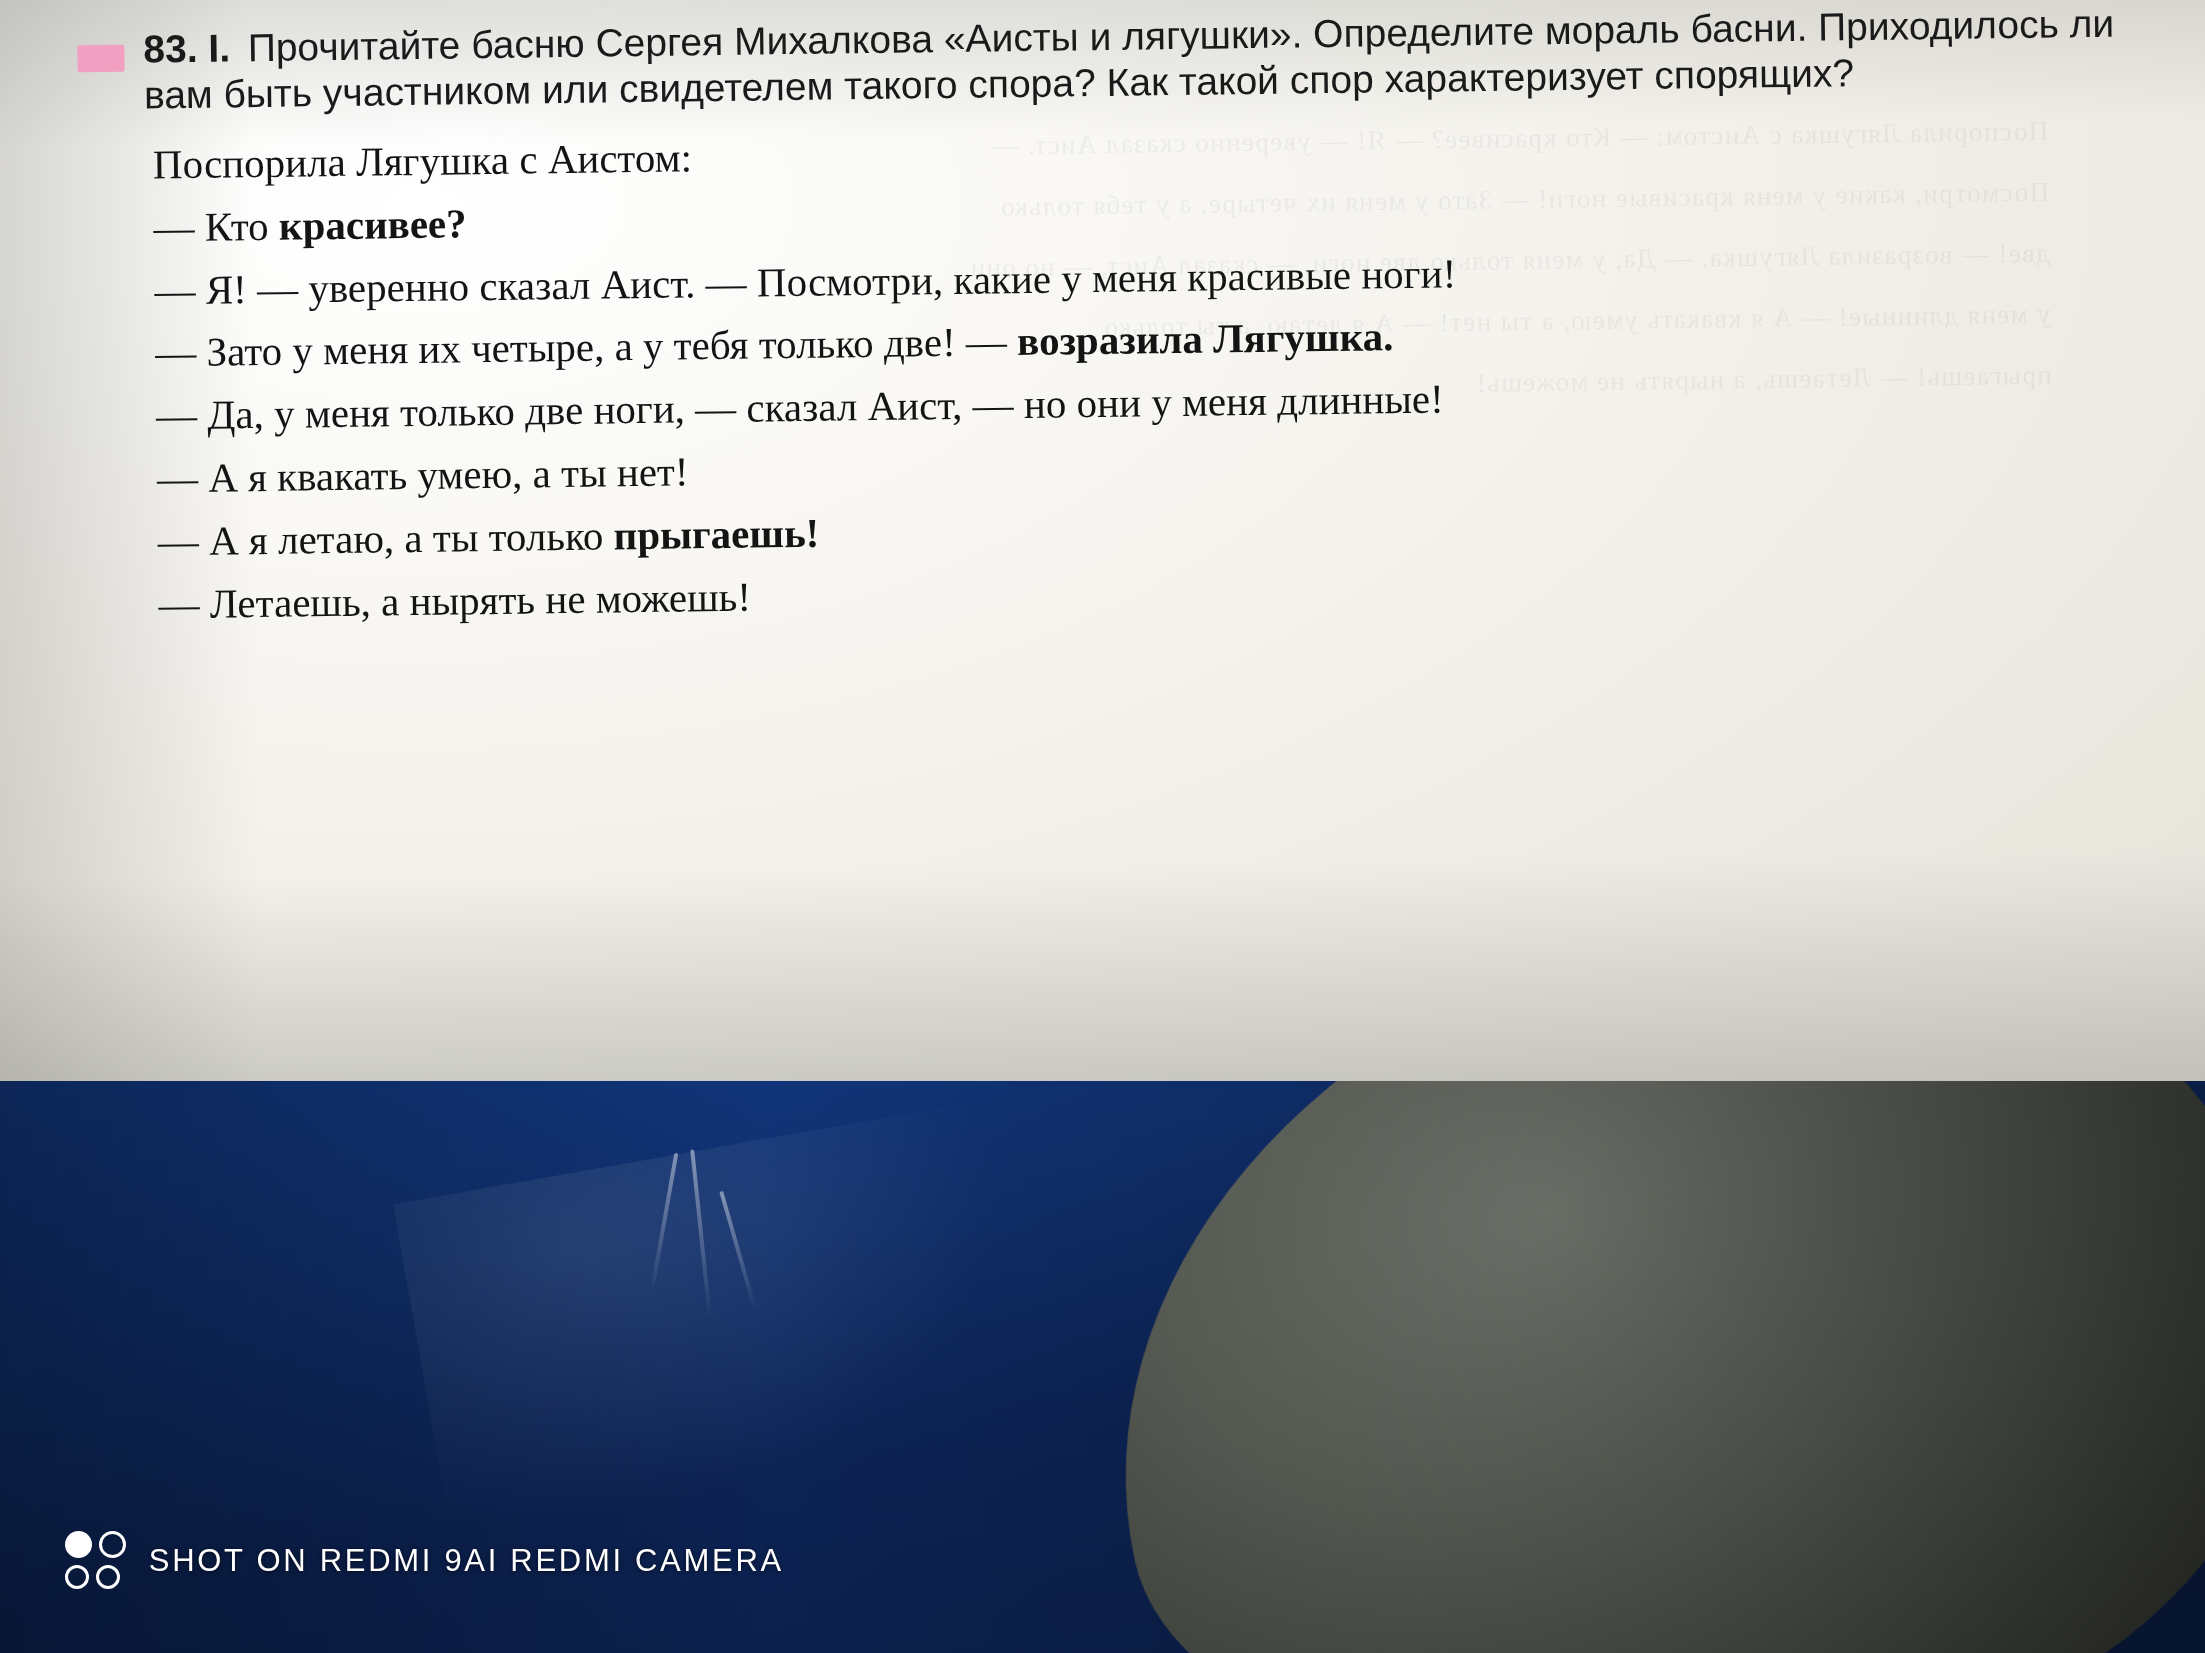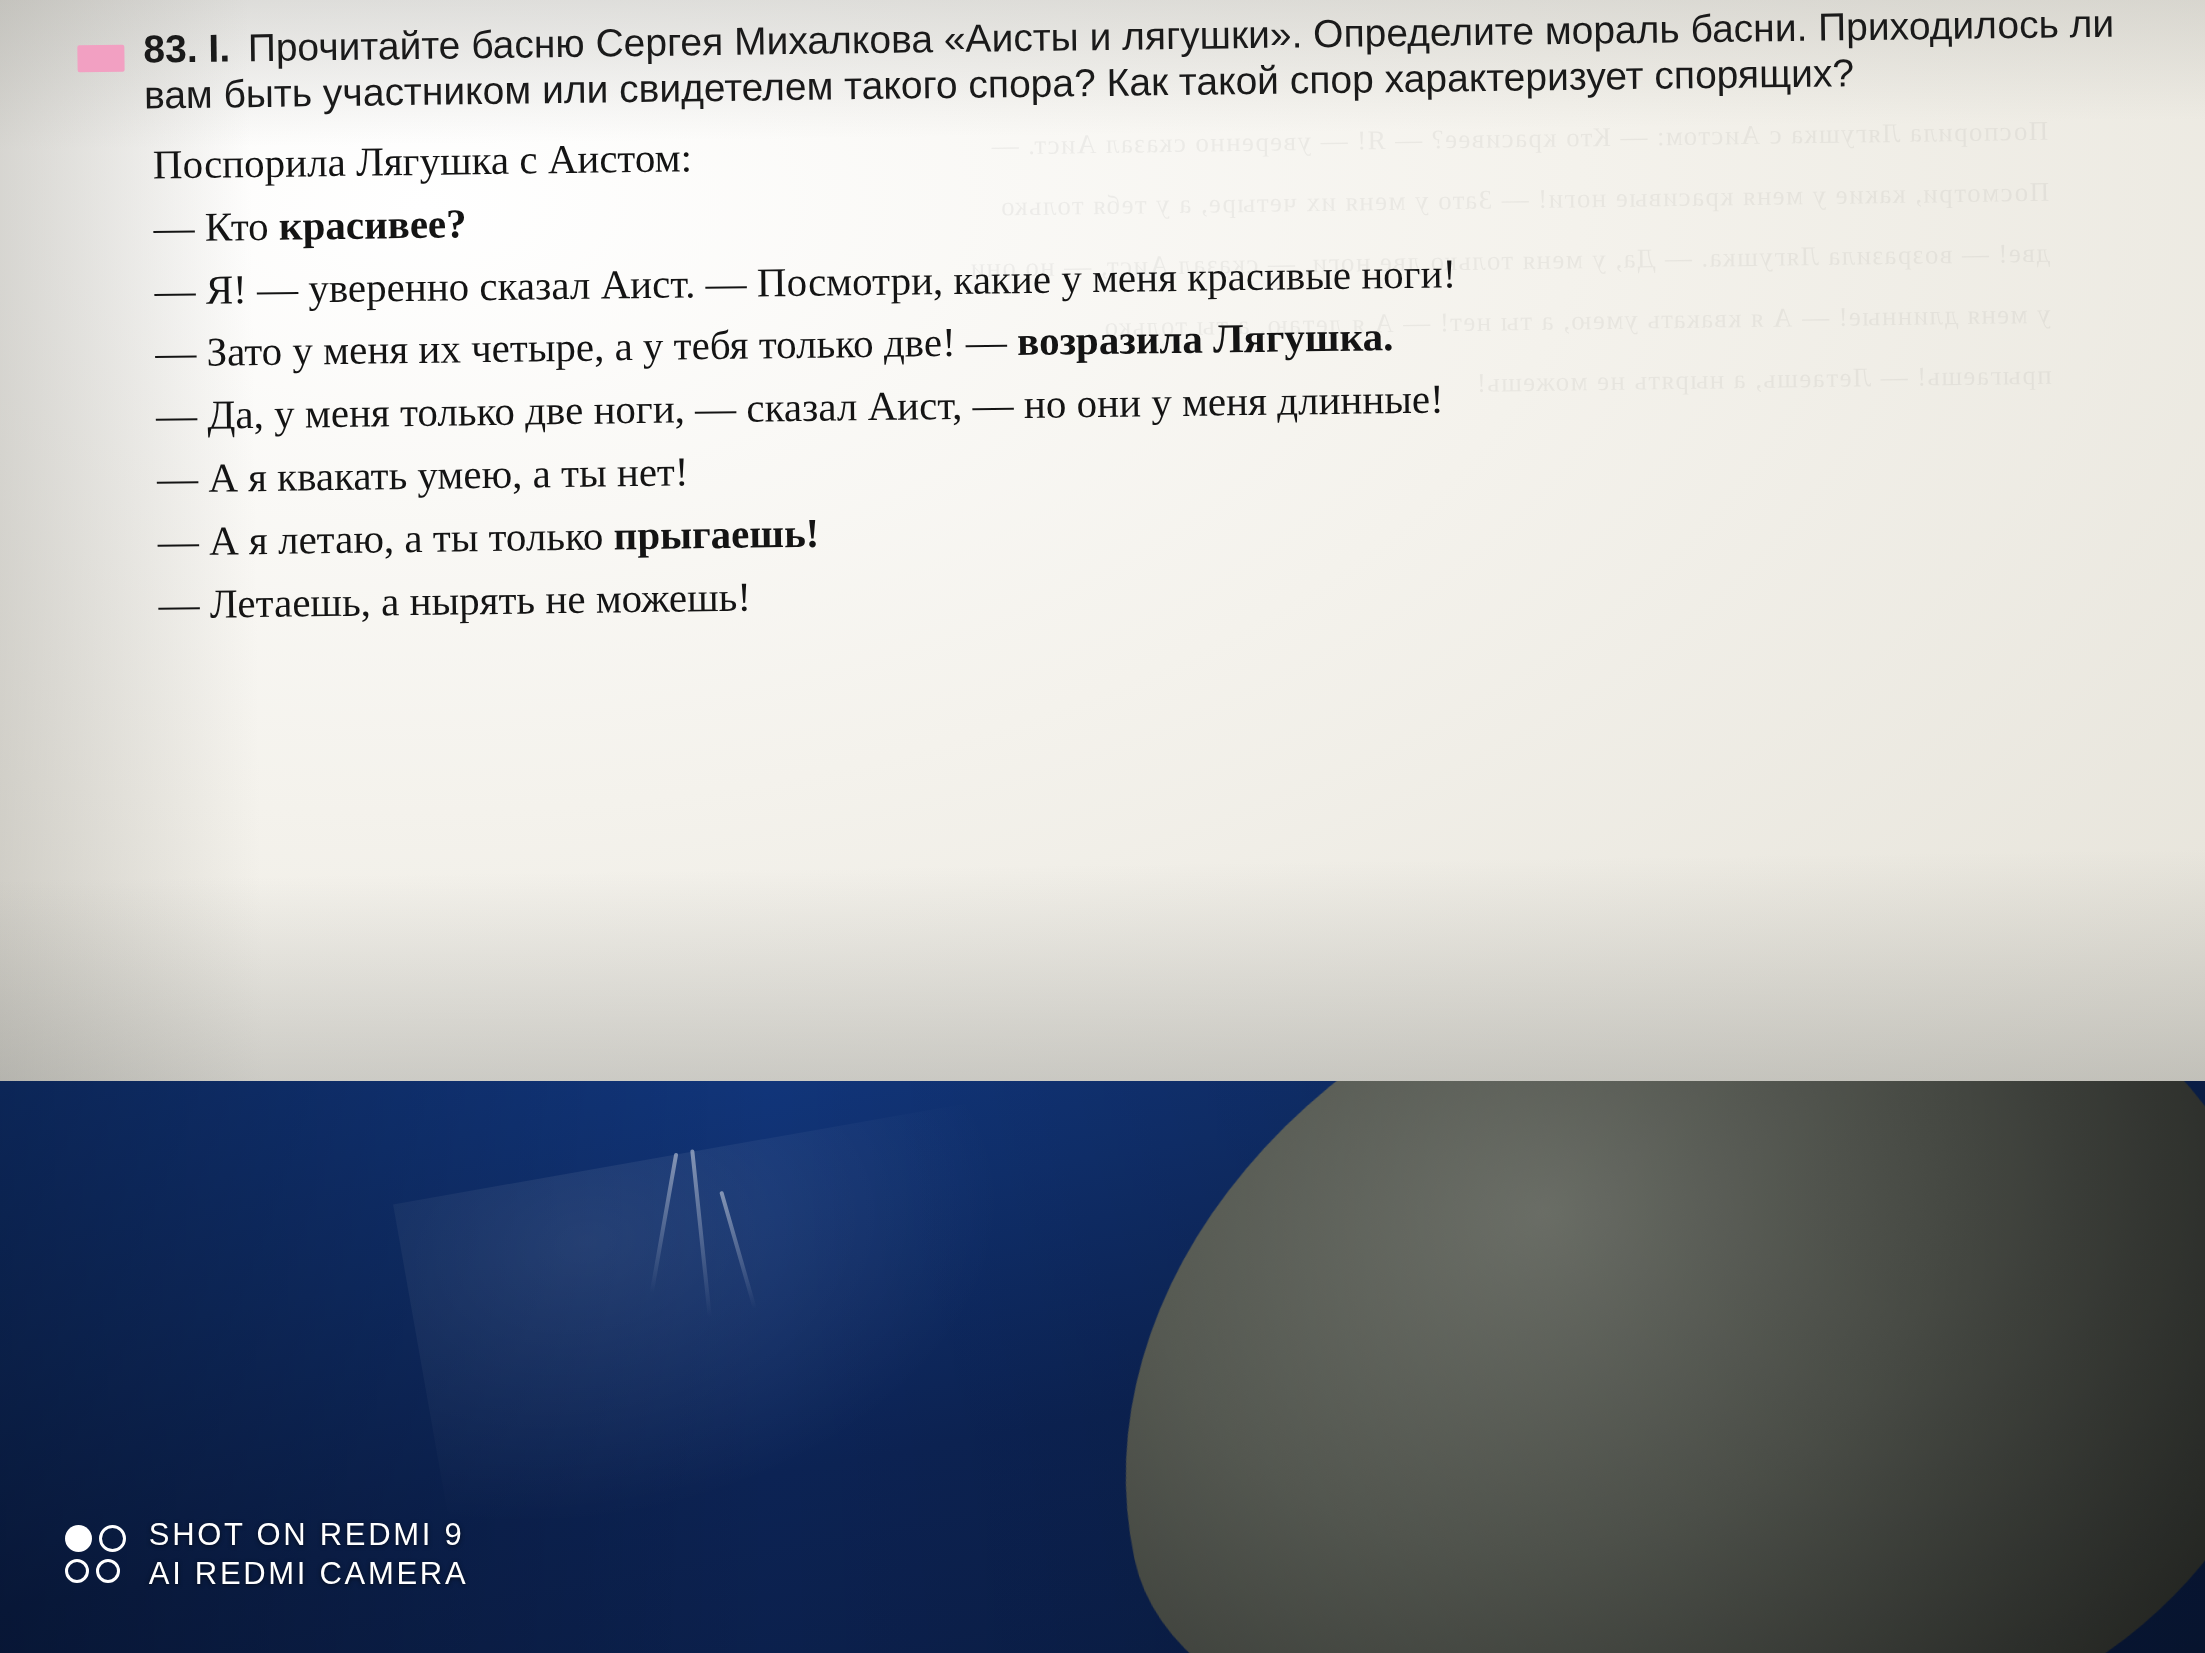--- a/index.html
+++ b/index.html
@@ -206,22 +206,22 @@
   }
   .ring {
     width: 27px; height: 27px;
     border-radius: 50%;
     border: 3.4px solid #ffffff;
     box-sizing: border-box;
   }
   .ring.small { width: 24px; height: 24px; }
   .wm-text {
     display: flex;
-    flex-direction: column;
-    gap: 8px;
+    flex-direction: row;
+    gap: 0;
     font-family: "Liberation Sans", sans-serif;
     letter-spacing: 2.7px;
     font-size: 31px;
     line-height: 1;
     color: #ffffff;
     text-shadow: 0 1.4px 4px rgba(0,0,0,0.6);
   }
 </style>
 </head>
 <body>

